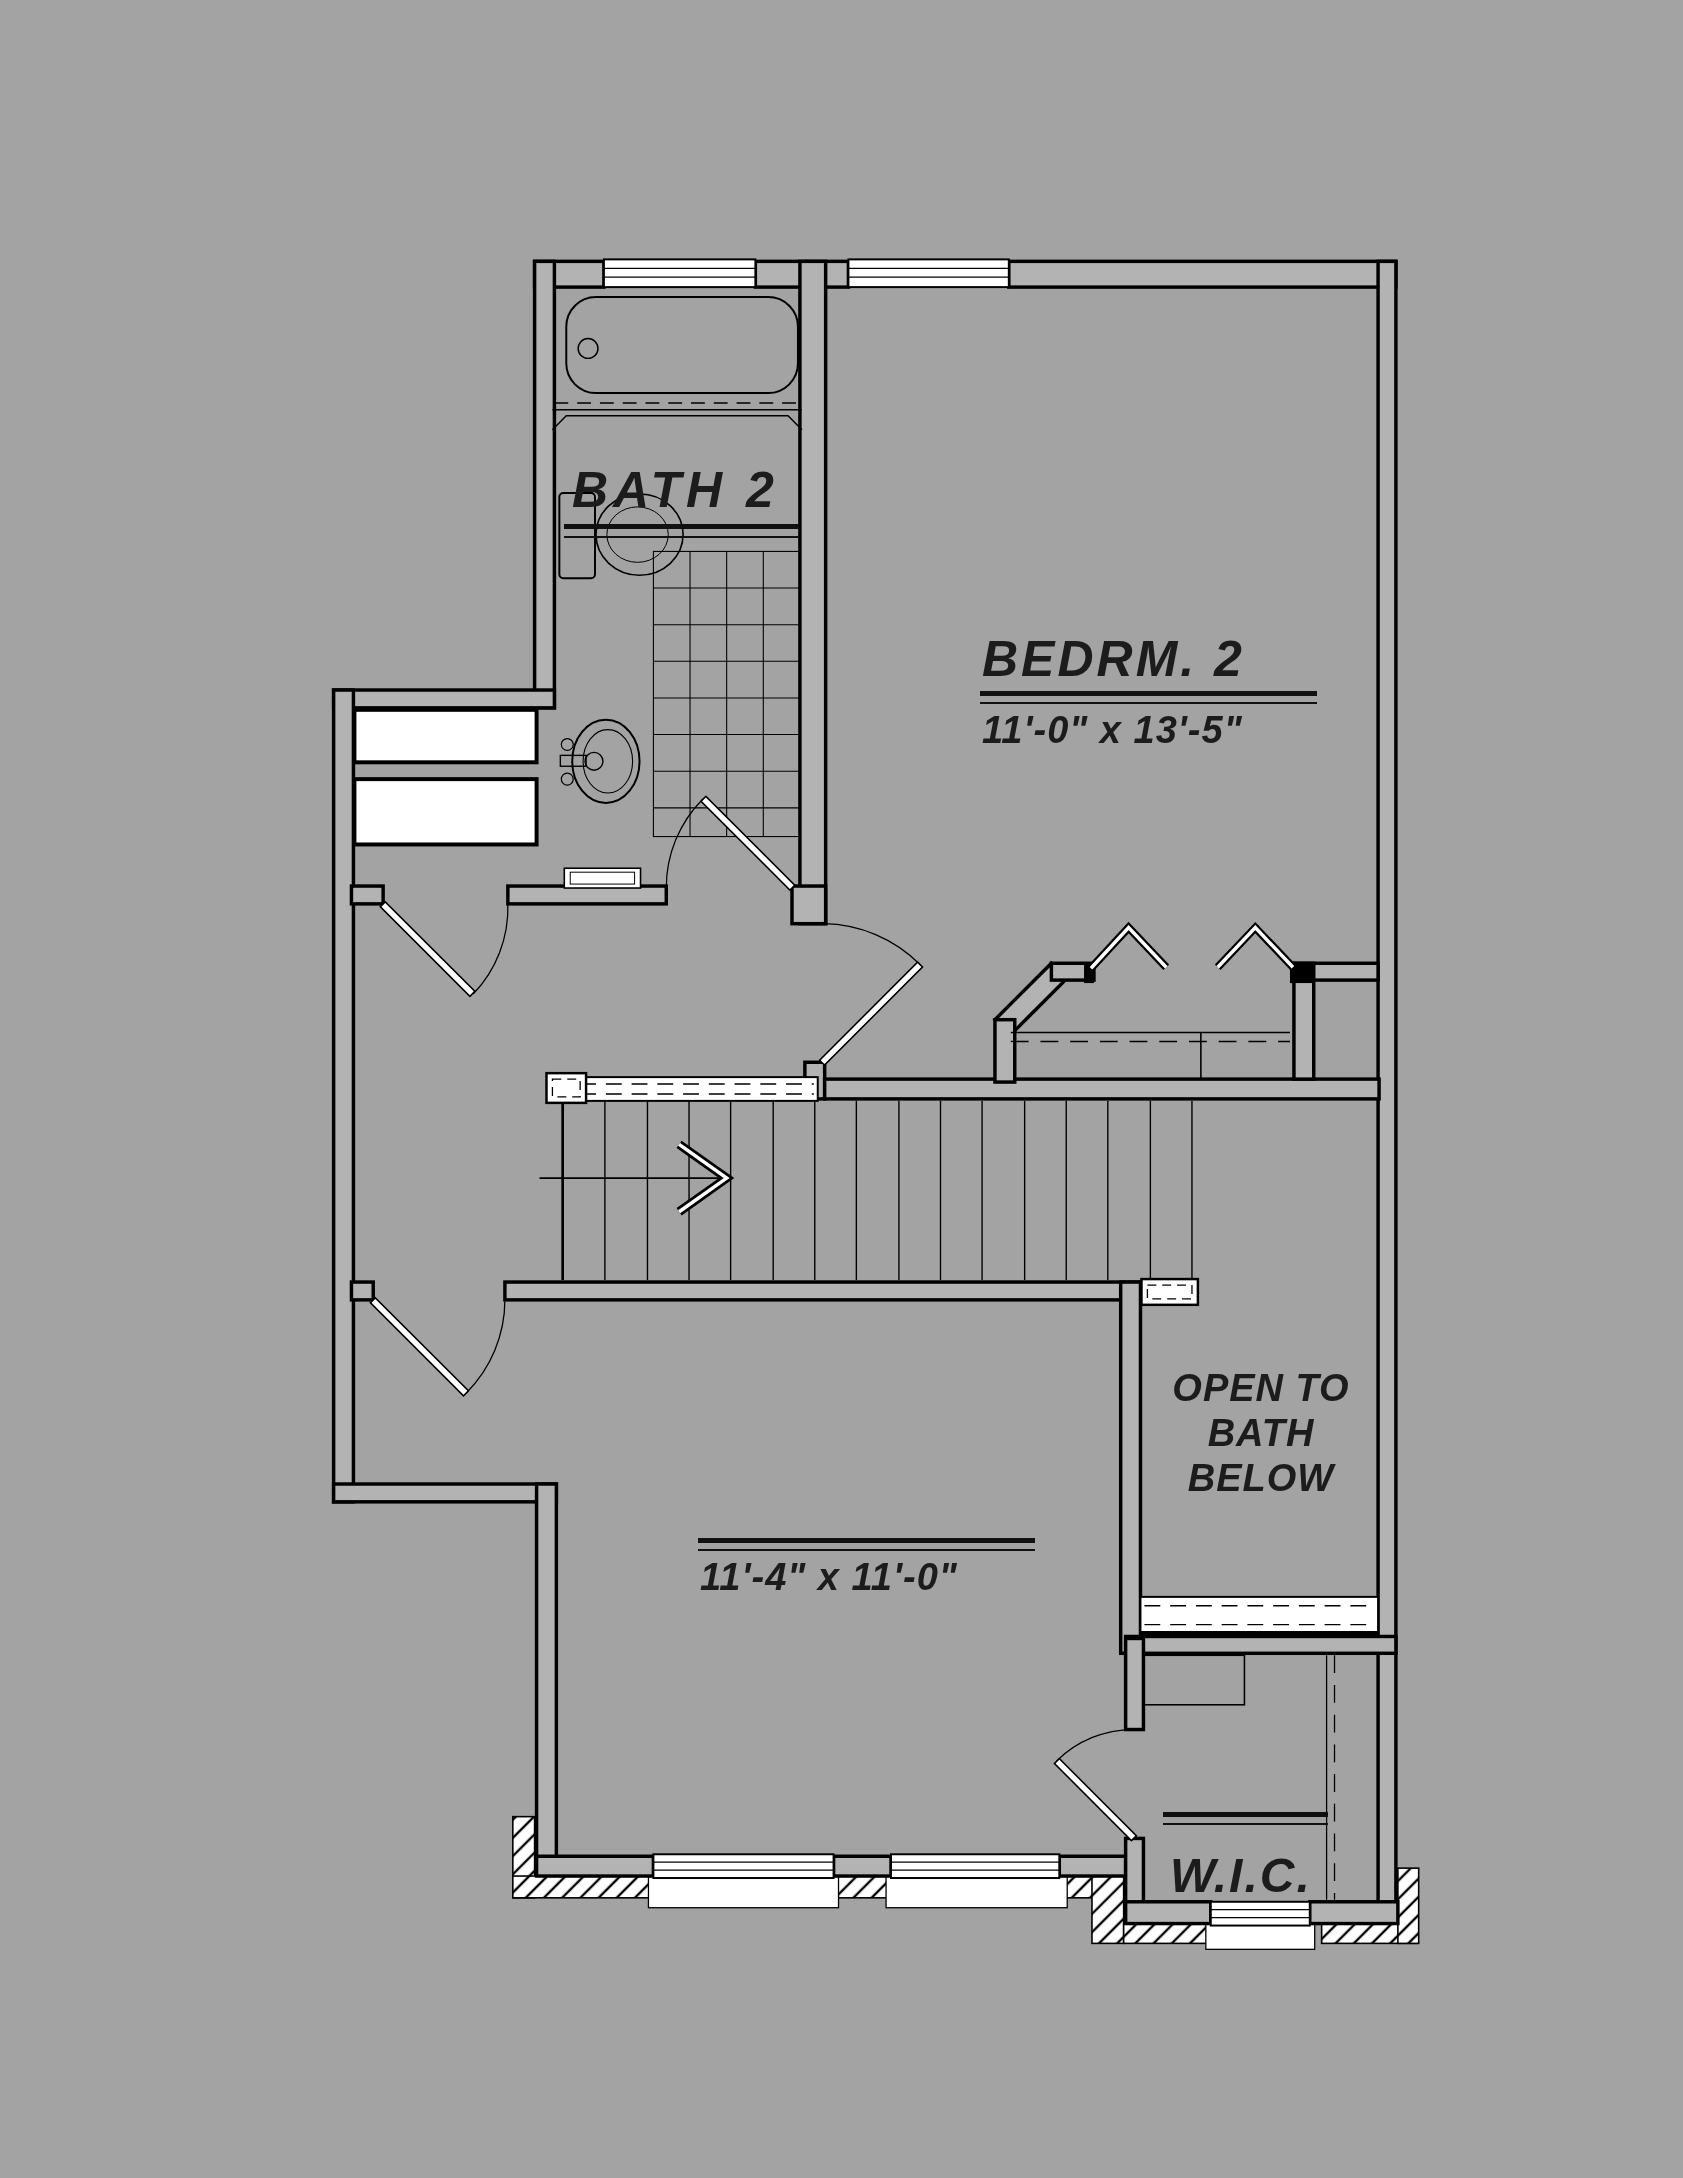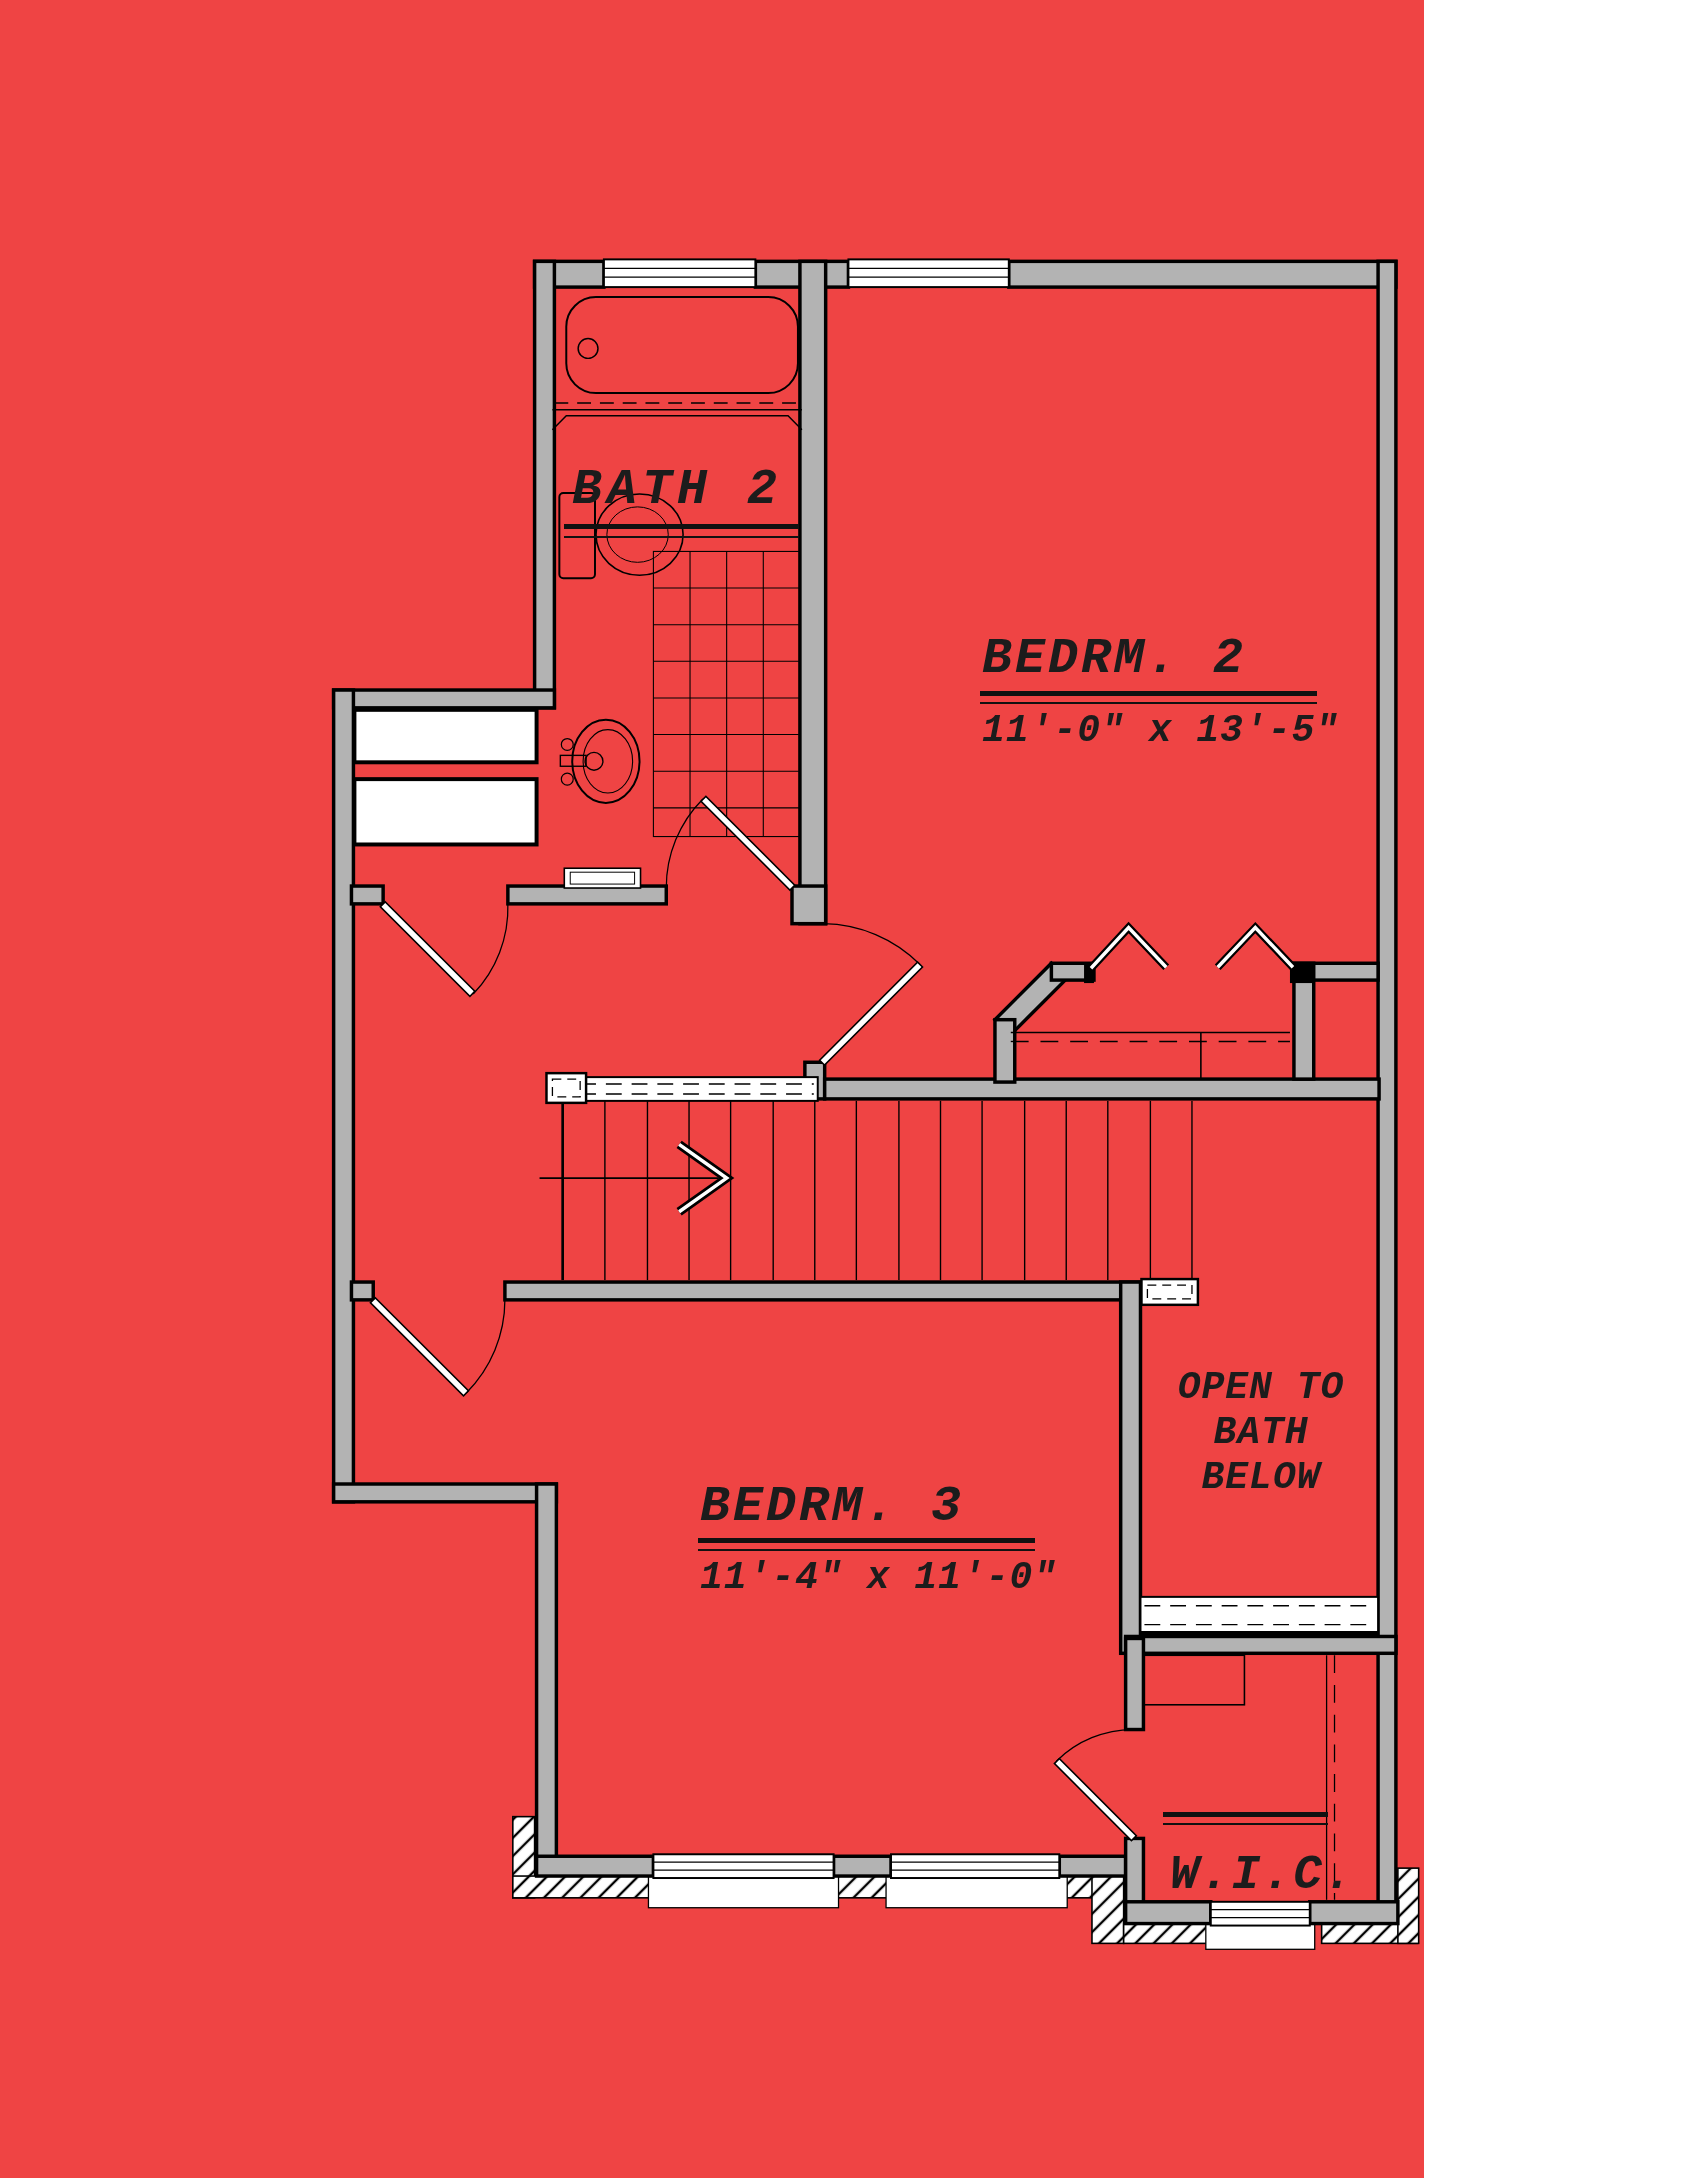--- a/index.html
+++ b/index.html
@@ -1,17 +1,17 @@
 <!DOCTYPE html>
 <html><head>
 <meta charset="utf-8">
 <style>
   html,body{margin:0;padding:0;background:#ffffff;}
-  #plan{position:relative;width:1424px;height:2178px;background:#ef4444;
-        font-family:Liberation Mono, monospace;overflow:hidden;}
+  #plan{position:relative;width:1683px;height:2178px;background:#a3a3a3;
+        font-family:Liberation Sans, sans-serif;overflow:hidden;}
   #linework{position:absolute;left:0;top:0;}
   .lbl{position:absolute;font-style:italic;font-weight:bold;color:#1c1c1c;white-space:nowrap;}
   .room-name{font-size:50px;letter-spacing:3px;}
   .room-dims{font-size:38px;letter-spacing:1px;}
   .bath-name{font-size:50px;letter-spacing:5px;}
   .wic-name{font-size:48px;letter-spacing:2px;}
   .open-lbl{font-size:38px;line-height:1.18;text-align:center;white-space:normal;letter-spacing:1px;}
   .uline-thick{position:absolute;background:#111;height:5px;}
   .uline-thin{position:absolute;background:#111;height:2px;}
 </style>
@@ -240,21 +240,20 @@
 
 <div class="lbl bath-name" style="left:572px;top:461px;">BATH 2</div>
 <div class="uline-thick" style="left:564px;top:524px;width:235px;"></div>
 <div class="uline-thin" style="left:564px;top:536px;width:235px;"></div>
 
 <div class="lbl room-name" style="left:982px;top:630px;">BEDRM. 2</div>
 <div class="uline-thick" style="left:980px;top:691px;width:337px;"></div>
 <div class="uline-thin" style="left:980px;top:702px;width:337px;"></div>
 <div class="lbl room-dims" style="left:982px;top:709px;">11'-0" x 13'-5"</div>
 
-<div class="lbl room-name" style="left:700px;top:1478px;">BEDRM. 3</div>
 <div class="uline-thick" style="left:698px;top:1538px;width:337px;"></div>
 <div class="uline-thin" style="left:698px;top:1549px;width:337px;"></div>
 <div class="lbl room-dims" style="left:700px;top:1556px;">11'-4" x 11'-0"</div>
 
 <div class="lbl open-lbl" style="left:1146px;top:1366px;width:230px;text-align:center;">
   <span>OPEN TO</span><br>
   <span>BATH</span><br>
   <span>BELOW</span>
 </div>
 

